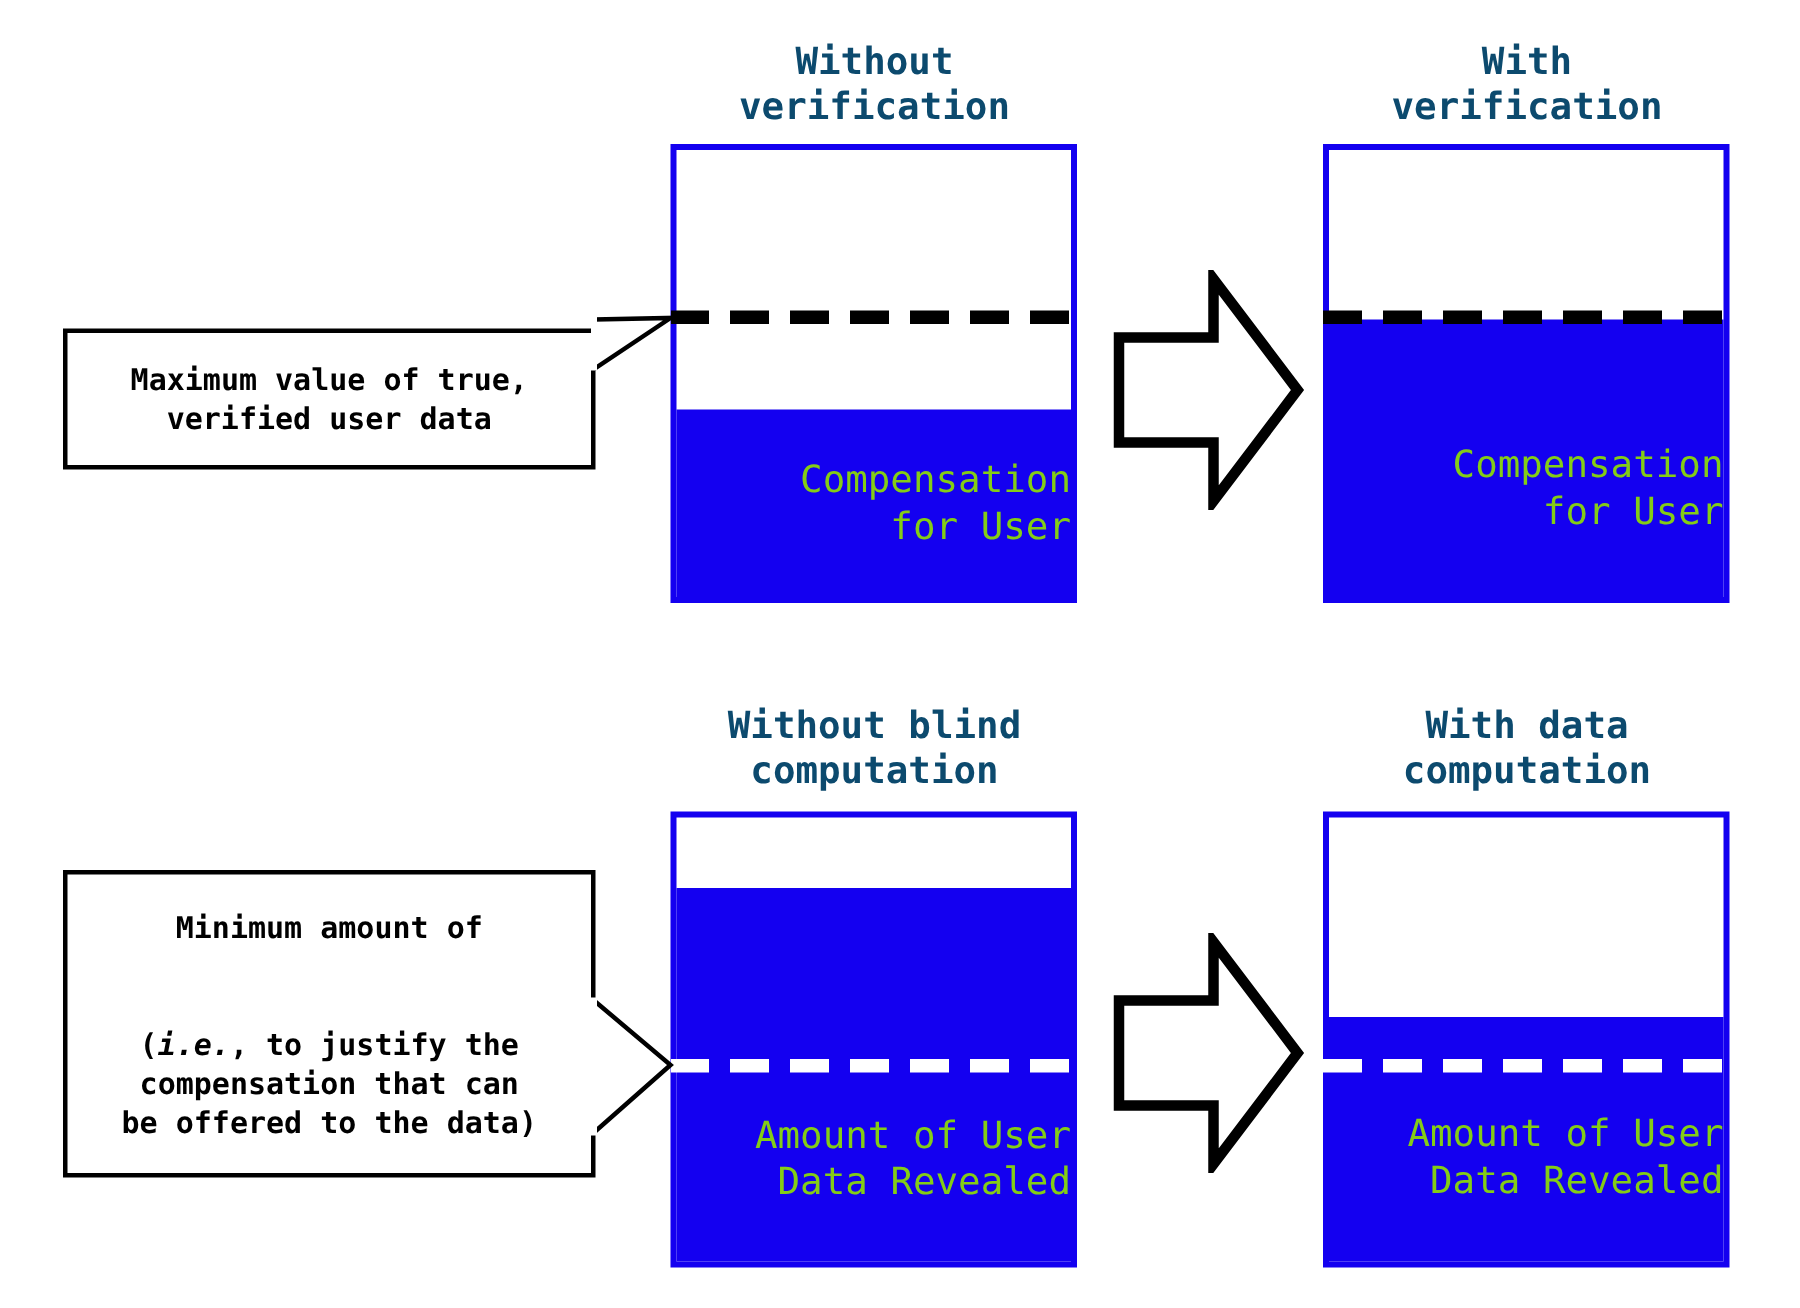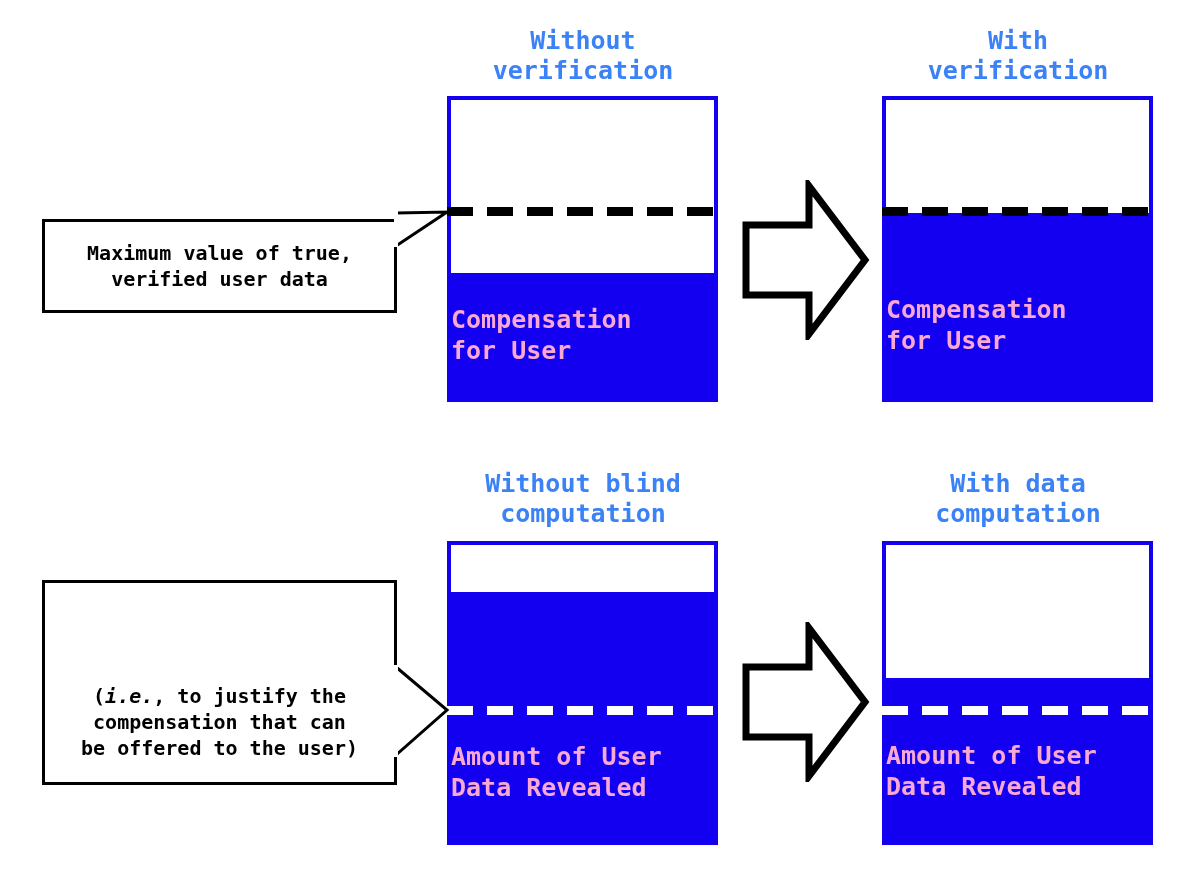--- a/index.html
+++ b/index.html
@@ -24,21 +24,21 @@
   }
 
   
   .panel-title {
     position: absolute;
     text-align: center;
     font-family: "DejaVu Sans Mono", "Liberation Mono", monospace;
     font-size: 25px;
     font-weight: 700;
     line-height: 30px;
-    color: #3b82f6;
+    color: #0c4a6e;
     white-space: pre-line;
     letter-spacing: 0px;
   }
 
   
   .panel {
     position: absolute;
     box-sizing: border-box;
     border: 4px solid #1400f0;
     background: #ffffff;
@@ -47,25 +47,25 @@
     position: absolute;
     left: 0;
     right: 0;
     bottom: 0;
     background: #1400f0;
   }
   .fill-label {
     position: absolute;
     left: 0;
     right: 0;
-    text-align: left;
-    color: #f9a8d4;
+    text-align: right;
+    color: #84cc16;
     font-family: "DejaVu Sans Mono", "Liberation Mono", monospace;
     font-size: 25px;
-    font-weight: 700;
+    font-weight: 400;
     line-height: 31px;
     white-space: pre-line;
   }
 
   
   .dash-line {
     position: absolute;
     height: 9px;
   }
   .dash-black {
@@ -162,21 +162,21 @@
   <div class="panel" style="left:447px; top:541px; width:271px; height:304px;">
     <div class="fill" style="height:84%;">
       <div class="fill-label" style="top:149px;">Amount of User
 Data Revealed</div>
     </div>
   </div>
 
   <div class="dash-line dash-white" style="left:447px; top:706px; width:278px;"></div>
 
   <div class="callout" style="left:42px; top:580px; width:355px; height:205px;">
-    <div class="callout-text"><br><br><br>(<span class="ital">i.e.</span>, to justify the<br><span>compensation that can</span><br><span>be offered to the user)</span></div>
+    <div class="callout-text"><span>Minimum amount of</span><br><br><br>(<span class="ital">i.e.</span>, to justify the<br><span>compensation that can</span><br><span>be offered to the data)</span></div>
   </div>
   <svg class="tail-svg" style="left:394px; top:655px;" width="60" height="110" viewBox="0 0 60 110">
     <polygon points="2,12 53,55 2,100" fill="#ffffff" stroke="#000000" stroke-width="3" stroke-linejoin="miter"></polygon>
     <rect x="0" y="10" width="4" height="92" fill="#ffffff"></rect>
   </svg>
 
   <svg class="arrow-svg" style="left:741px; top:622px;" width="130" height="160" viewBox="0 0 130 160">
     <polygon points="5,45 68,45 68,6 124,80 68,154 68,115 5,115" fill="#ffffff" stroke="#000000" stroke-width="7" stroke-linejoin="miter"></polygon>
   </svg>
 

